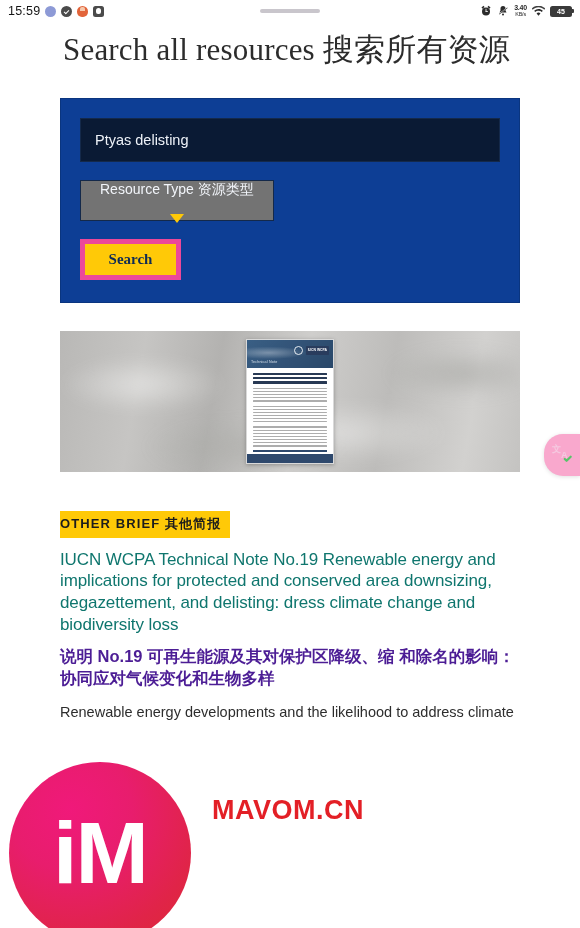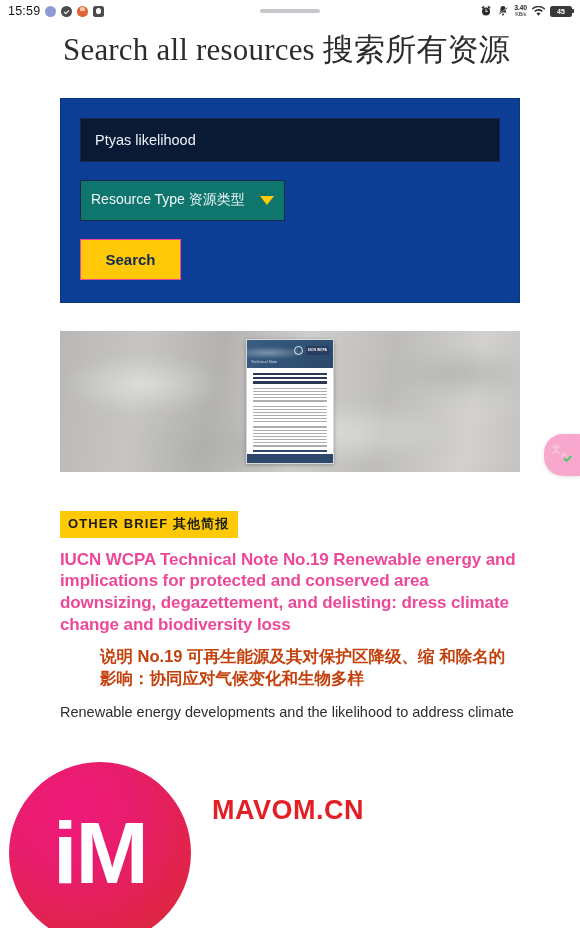--- a/index.html
+++ b/index.html
@@ -60,32 +60,33 @@
   }
   .search-input{
     width:100%; height:44px; background:#0a1a34;
     border:1px solid #14294a; color:#eef2f8;
     font-size:14.5px; padding:0 14px; outline:none;
     font-family:"Liberation Sans", sans-serif;
     display:flex; align-items:center;
   }
   .filter-row{ display:flex; gap:18px; margin-top:18px; flex-wrap:wrap; }
   .dropdown{
-    height:41px; background:#0f766e; border:1px solid #14294a;
+    height:41px; background:#737373; border:1px solid #14294a;
     display:flex; align-items:center; gap:15px;
-    padding:0 10px; color:#f2f5fa; font-size:14px; cursor:pointer;
+    padding:0 19px; color:#f2f5fa; font-size:14px; cursor:pointer;
     white-space:nowrap;
+    flex-direction:column;
   }
   .caret{ width:0; height:0; border-left:7px solid transparent; border-right:7px solid transparent;
           border-top:9px solid #ffc907; flex:none; }
   .btn-search{
-    height:41px; min-width:101px; background:#ffc907; border:1px solid #ec4899;
+    height:41px; min-width:101px; background:#ffc907; border:5px solid #ec4899;
     color:#0f2b55; font-size:15px; font-weight:700; cursor:pointer;
     display:flex; align-items:center; justify-content:center;
-    font-family:Liberation Sans, sans-serif;
+    font-family:Liberation Serif, serif;
   }
 
   
   .banner{
     margin:28px 60px 0 60px; height:141px; position:relative; overflow:hidden;
     background:linear-gradient(100deg,#b9b8b5 0%,#c6c5c1 18%,#b3b2ae 34%,#cfcecb 52%,#bdbcb8 70%,#d2d1ce 88%,#c4c3bf 100%);
     filter:saturate(.55);
   }
   .banner:before{
     content:""; position:absolute; inset:0;
@@ -117,28 +118,28 @@
   .tb-p i{ display:block; height:1.5px; background:#adadad; margin-bottom:1.6px; border-radius:.5px;}
   .tb-p{ margin-bottom:4px; }
   .thumb-foot{ position:absolute; left:0; bottom:0; width:100%; height:9px; background:#1b4a8c; }
   .thumb-rule{ position:absolute; left:6px; right:6px; bottom:11px; height:1.4px; background:#1b4a8c;}
 
   
   .result{ margin:39px 60px 0 60px; position:relative; }
   .badge{
     display:inline-block; background:#ffc907; color:#1c1c1c;
     font-size:13px; font-weight:700; letter-spacing:1.1px;
-    padding:4px 9px 5px 8px;
+    padding:4px 9px 5px 0;
   }
   .res-title{
-    margin-top:11px; font-size:17px; line-height:1.28; font-weight:700;
-    color:#ec4899; letter-spacing:-.1px;
+    margin-top:11px; font-size:17px; line-height:1.28; font-weight:400;
+    color:#0f766e; letter-spacing:-.1px;
   }
   .res-title-cn{
-    margin-top:9px; font-size:16.5px; line-height:1.35; font-weight:700; color:#c2410c;margin-left:40px;
+    margin-top:9px; font-size:16.5px; line-height:1.35; font-weight:700; color:#4c1d95;
   }
   .res-desc{
     margin-top:13px; font-size:14.5px; line-height:1.5; color:#2d2d2d;
   }
 
   
   .wm-im{
     position:absolute; left:9px; top:762px; width:182px; height:182px;
     border-radius:50%;
     background:radial-gradient(circle at 34% 26%, #f0197a 0%, #e81d6d 34%, #e02448 72%, #dc2a32 100%);
@@ -206,21 +207,21 @@
     <span class="batt">
       <span>45</span>
     </span>
   </div>
 </div>
 
 <h1 class="page-title">Search all resources 搜索所有资源</h1>
 
 <section class="search-panel">
 
-  <div class="search-input" placeholder="Search">Ptyas likelihood</div>
+  <div class="search-input" placeholder="Search">Ptyas delisting</div>
 
   <div class="filter-row">
     <div class="dropdown">
       <span>Resource Type 资源类型</span>
       <span class="caret"></span>
     </div>
   </div>
 
 
   <div class="filter-row">

